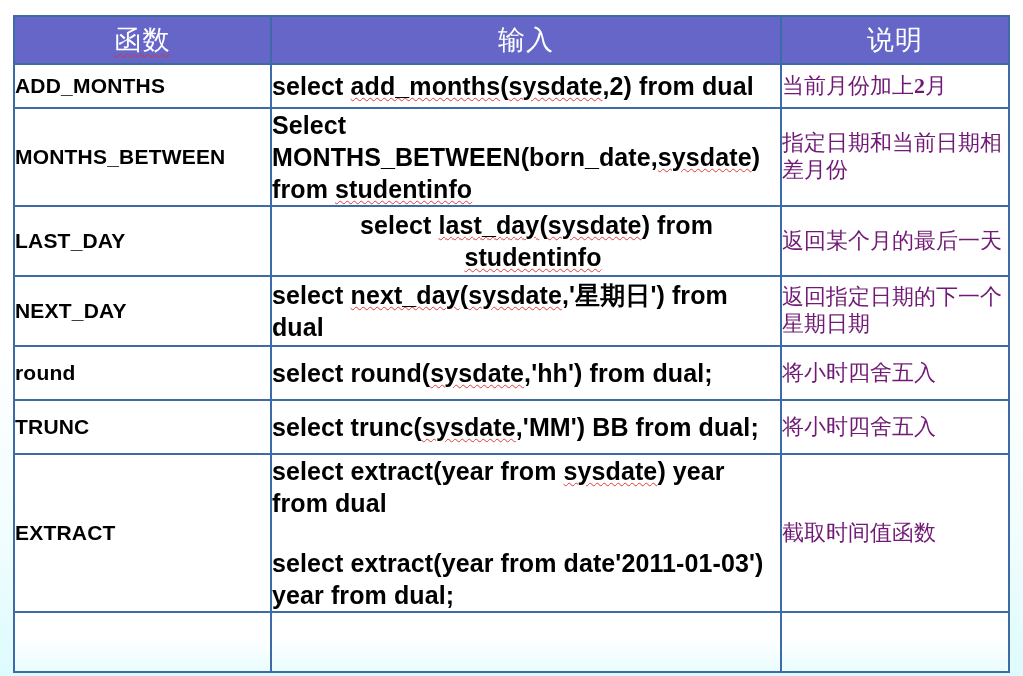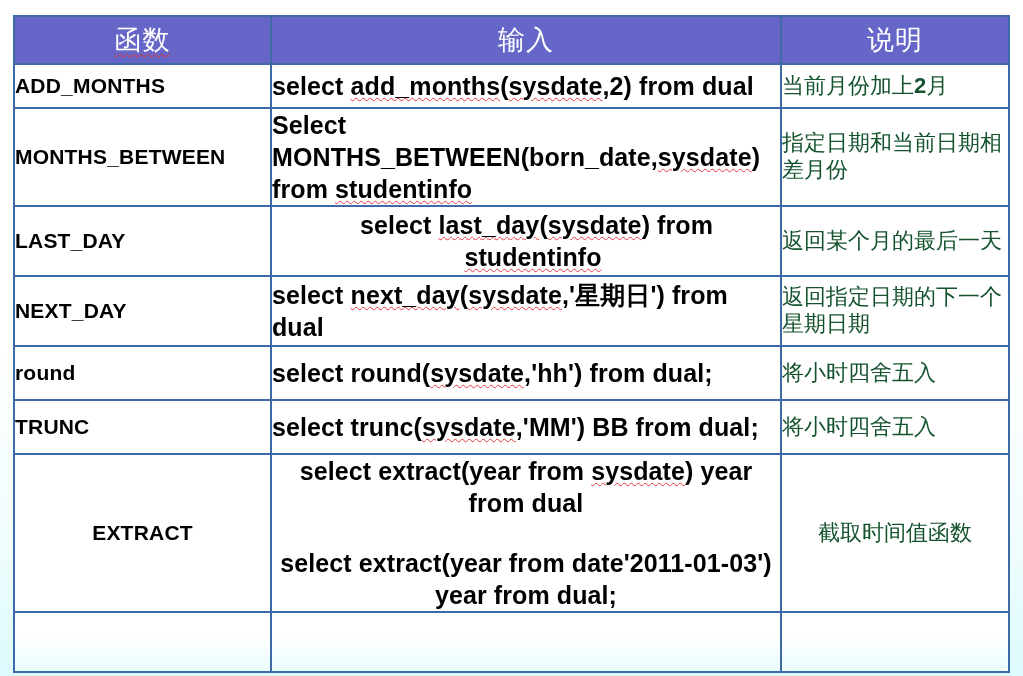--- a/index.html
+++ b/index.html
@@ -73,36 +73,36 @@
     color: #000000;
     line-height: 1.28;
     letter-spacing: 0.1px;
   }
   td.in-cell.indent { padding-left: 14px; font-size: 25px; text-align: center; }
   td.in-cell .ln { display: block; white-space: pre-wrap; }
   td.in-cell .ln + .ln.gap { margin-top: 28px; }
 
   td.desc-cell {
     padding: 4px 6px 4px 9px;
-    font-family: Liberation Sans, sans-serif;
+    font-family: Liberation Serif, serif;
     font-weight: normal;
     font-size: 22px;
-    color: #14532d;
+    color: #701a75;
     line-height: 1.22;
     border-radius: 9px;
   }
   td.desc-cell .dtext { display: block; }
 
   .r1 td { height: 42px; margin-top: 16px; }
   .r2 td { height: 96px; }
   .r3 td { height: 68px; }
   .r4 td { height: 68px; }
   .r5 td { height: 52px; }
   .r6 td { height: 52px; }
-  .r7 td { height: 152px; text-align: center; }
+  .r7 td { height: 152px; }
   .r8 td { height: 58px; background: transparent; }
   .r8 td.last-blank { background: linear-gradient(to bottom, #ffffff 0%, #ffffff 40%, #eafcfe 100%); }
 
   
   .sp {
     text-decoration: underline wavy #e23b3b;
     text-decoration-thickness: 1px;
     text-underline-offset: 2px;
   }
   .bold-num { font-weight: bold; }

